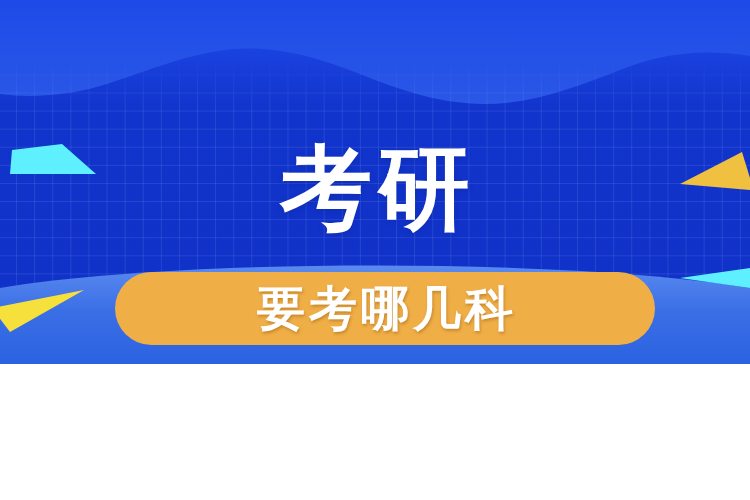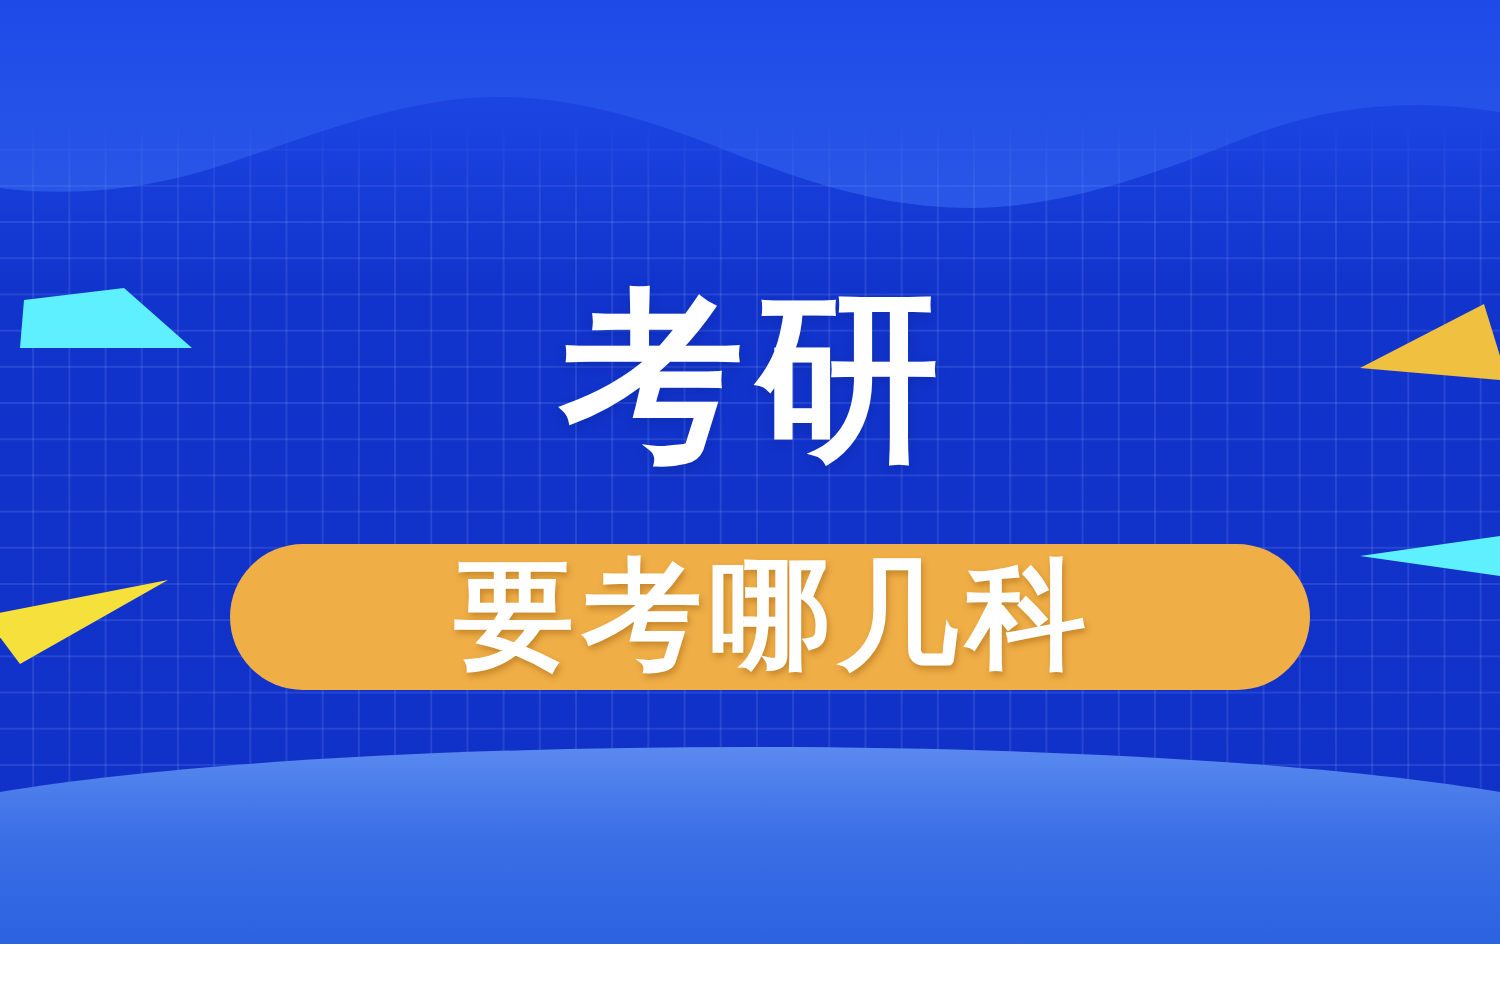--- a/index.html
+++ b/index.html
@@ -8,21 +8,21 @@
     padding: 0;
     background: #ffffff;
   }
   body {
     font-family: "Liberation Sans", "DejaVu Sans", sans-serif;
   }
 
   .banner {
     position: relative;
     width: 750px;
-    height: 472px;
+    height: 364px;
     overflow: hidden;
     background: #1134CC;
   }
 
   
   .bg-base {
     position: absolute;
     inset: 0;
     background: linear-gradient(180deg, #1E4BE8 0%, #1A42DF 14%, #1134CC 30%, #1031C6 100%);
   }
@@ -99,21 +99,21 @@
     border-radius: 37px;
     background: #F0AE47;
     display: flex;
     align-items: center;
     justify-content: center;
     box-sizing: border-box;
   }
 
   .pill-text {
     color: #ffffff;
-    font-size: 60px;
+    font-size: 48px;
     line-height: 1;
     font-weight: 700;
     letter-spacing: 4px;
     text-indent: 4px;
     font-family: "DejaVu Sans", "Liberation Sans", sans-serif;
     text-shadow: 1px 2px 3px rgba(150, 90, 10, 0.45);
     white-space: nowrap;
     margin-top: -2px;
   }
 </style>

